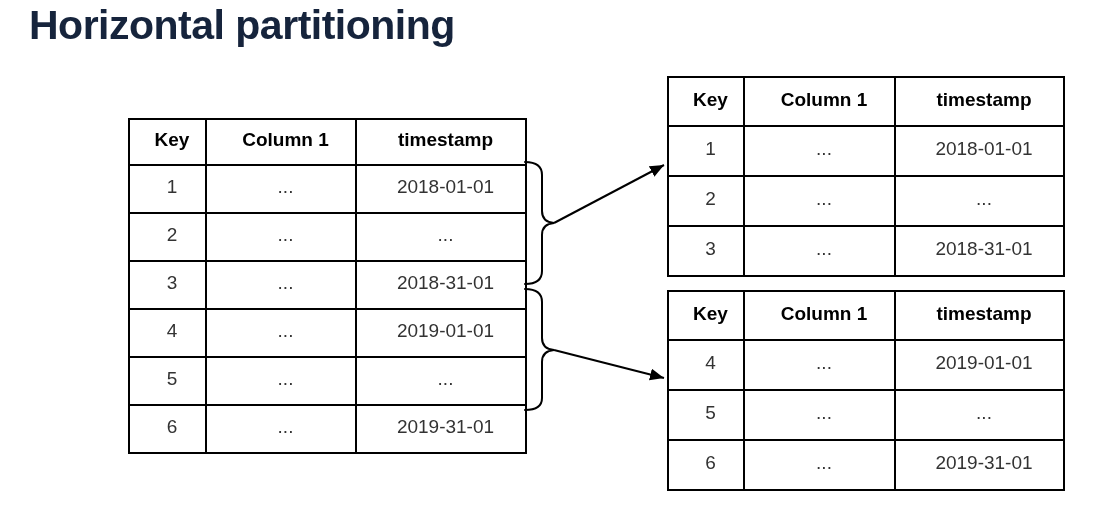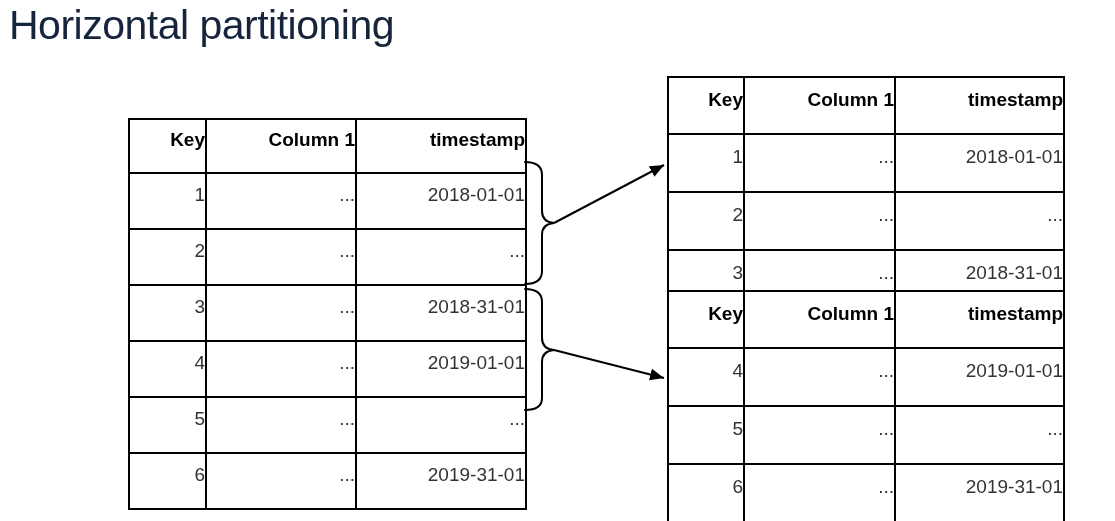--- a/index.html
+++ b/index.html
@@ -10,41 +10,41 @@
   }
   .canvas {
     position: relative;
     width: 1115px;
     height: 521px;
     background: #ffffff;
     overflow: hidden;
   }
   .slide-title {
     position: absolute;
-    left: 9px;
+    left: 29px;
     top: 2px;
     font-size: 41px;
-    font-weight: normal;
+    font-weight: bold;
     letter-spacing: -0.5px;
     color: #16243c;
     white-space: nowrap;
   }
   table.diagram-table {
     position: absolute;
     border-collapse: collapse;
     table-layout: fixed;
     background: #ffffff;
     border: 2px solid #000000;
   }
   .diagram-table th,
   .diagram-table td {
     border: 2px solid #000000;
-    padding: 0 0 12px 9px;
+    padding: 0 0 4px 9px;
     font-size: 19px;
-    text-align: right;
+    text-align: center;
     vertical-align: middle;
     white-space: nowrap;
     overflow: hidden;
     margin-left: 45px;
   }
   .diagram-table th {
     font-weight: bold;
     color: #000000;
   }
   .diagram-table td {

